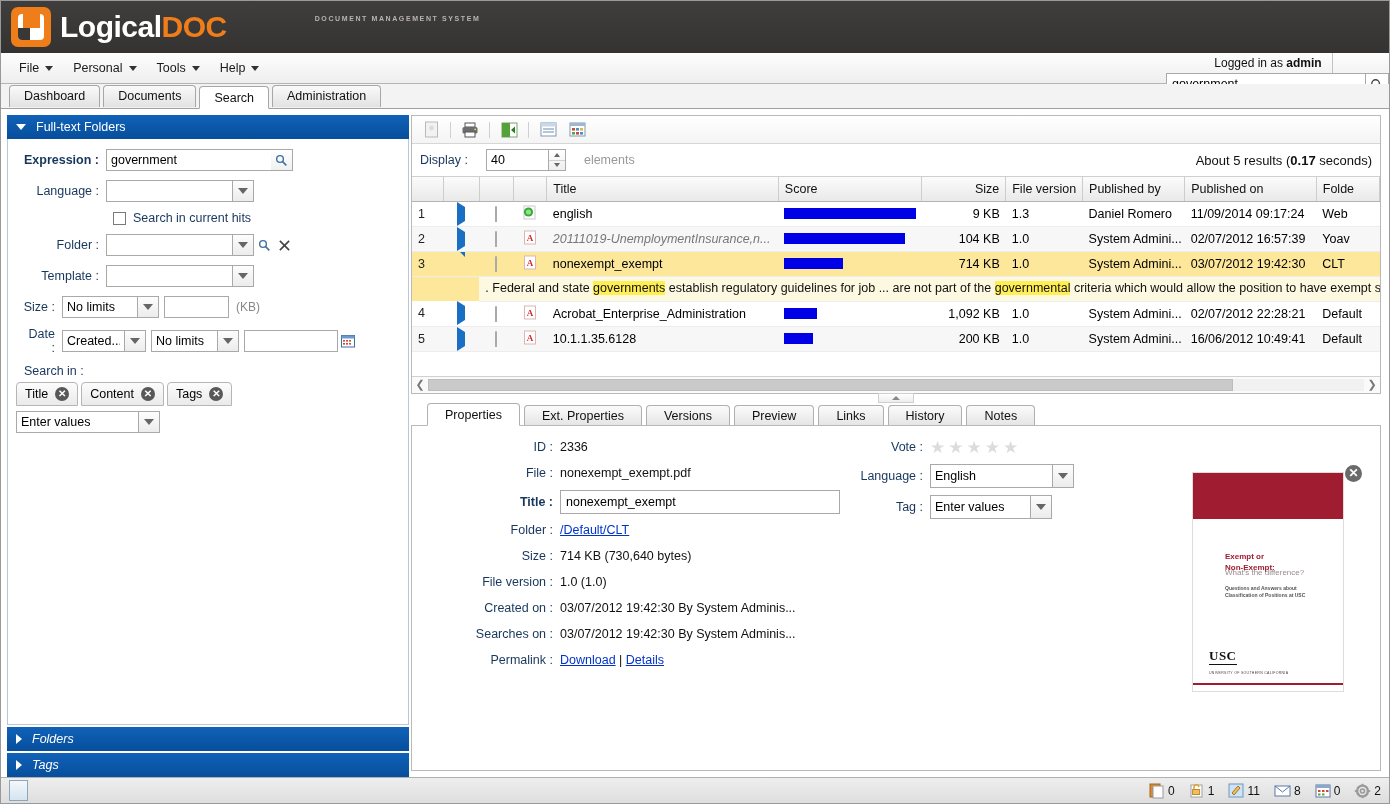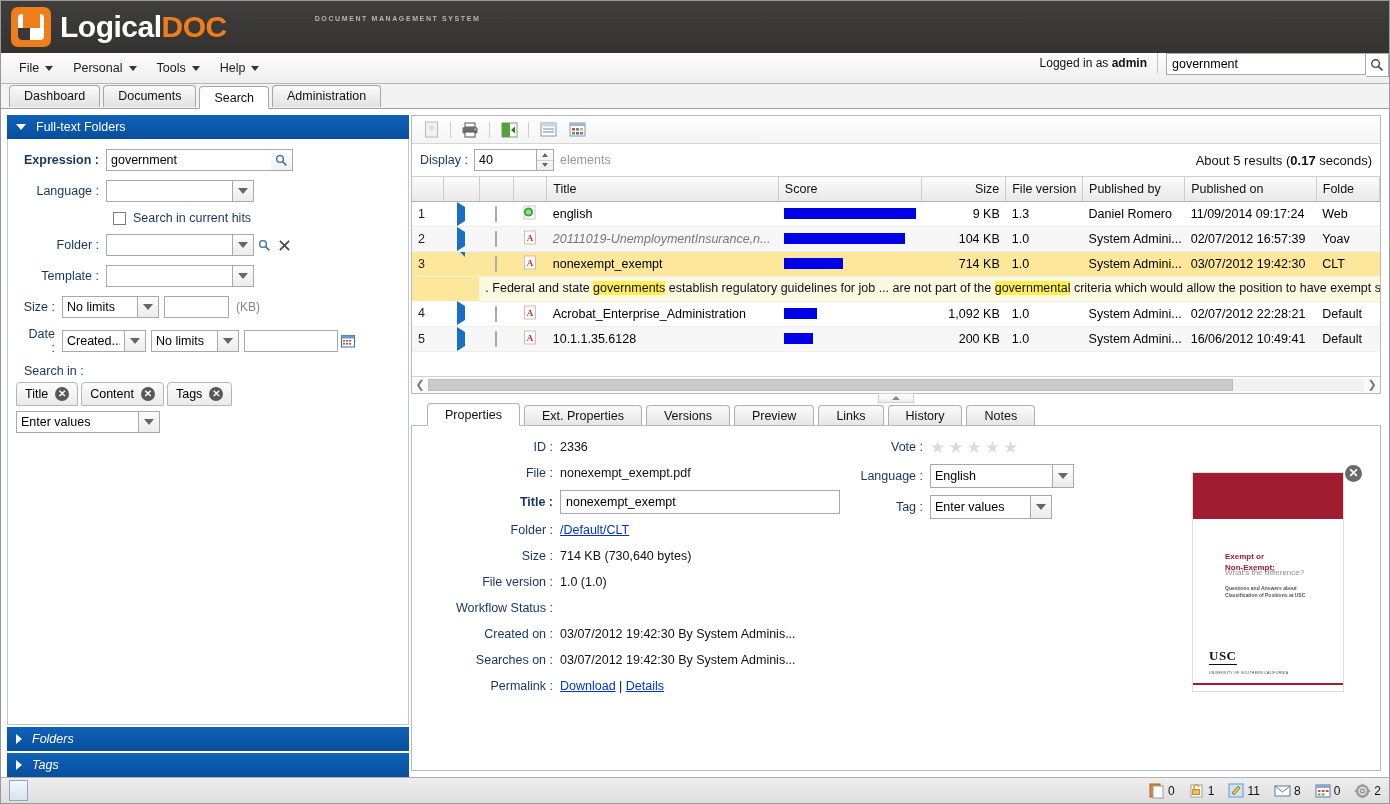--- a/index.html
+++ b/index.html
@@ -20,21 +20,21 @@
   .logo-top .w2{color:#ef7d1a;}
   .logo-sub{font-size:7px;letter-spacing:1.6px;color:#b9b4b0;margin-top:3px;margin-left:60px;font-weight:bold;}
 
   
   .menubar{height:30px;background:#f3f3f3;border-bottom:1px solid #b5b5b5;display:flex;align-items:center;
     justify-content:space-between;flex:0 0 auto;
     background:linear-gradient(180deg,#fdfdfd 0%,#eeeeee 100%);}
   .menu-left{display:flex;align-items:center;padding-left:8px;}
   .menu-item{display:flex;align-items:center;gap:6px;padding:3px 10px;font-size:12.5px;color:#1a1a1a;cursor:default;}
   .caret-d{width:0;height:0;border-left:4px solid transparent;border-right:4px solid transparent;border-top:5px solid #333;}
-  .menu-right{display:flex;height:100%;}
+  .menu-right{display:flex;align-items:center;height:100%;flex-direction:column;}
   .login-txt{font-size:12px;padding-right:10px;color:#111;border-right:1px solid #c3c3c3;height:20px;line-height:20px;}
   .topsearch{display:flex;align-items:stretch;margin-left:8px;}
   .topsearch input{width:200px;height:22px;border:1px solid #a9a9a9;font-size:12.5px;padding:0 5px;box-sizing:border-box;
     font-family:"Liberation Sans",sans-serif;background:#fff;outline:none;}
   .ts-btn{width:22px;height:22px;border:1px solid #a9a9a9;border-left:none;background:#fff;display:flex;align-items:center;justify-content:center;cursor:pointer;}
 
   
   .tabrow{height:24px;background:#f3f3f3;border-bottom:1px solid #a0a0a0;display:flex;align-items:center;padding-left:8px;flex:0 0 auto;}
   .tab{height:22px;line-height:21px;padding:0 14px;font-size:12.5px;border:1px solid #a7a7a7;border-bottom:none;
     border-radius:4px 4px 0 0;margin-right:3px;background:linear-gradient(180deg,#fafafa,#e2e2e2);color:#111;cursor:pointer;box-sizing:border-box;}
@@ -78,21 +78,21 @@
 
   .sect-collapsed{margin-top:2px;font-style:italic;}
 
   
   .resultbox{border:1px solid #b9b9b9;display:flex;flex-direction:column;flex:0 0 auto;background:#fff;box-sizing:border-box;}
   .gridtoolbar{height:27px;display:flex;align-items:center;gap:3px;padding-left:6px;border-bottom:1px solid #d6d6d6;
     background:linear-gradient(180deg,#ffffff,#f4f4f4);}
   .tbtn{width:24px;height:22px;display:flex;align-items:center;justify-content:center;cursor:pointer;border:1px solid transparent;}
   .tsep{width:1px;height:16px;background:#cfcfcf;margin:0 3px;}
   .displaybar{height:32px;display:flex;align-items:center;padding:0 8px;border-bottom:1px solid #cfcfcf;background:#fff;justify-content:space-between;}
-  .dleft{display:flex;align-items:center;gap:6px;font-size:12.5px;color:#17365d;}
+  .dleft{display:flex;align-items:center;gap:18px;font-size:12.5px;color:#17365d;}
   .spin{display:flex;align-items:stretch;}
   .spin input{width:62px;height:22px;border:1px solid #a9a9a9;border-right:none;font-size:12.5px;padding:0 4px;box-sizing:border-box;
     font-family:"Liberation Sans",sans-serif;outline:none;}
   .spinbtns{width:18px;height:22px;border:1px solid #a9a9a9;display:flex;flex-direction:column;box-sizing:border-box;background:linear-gradient(180deg,#fff,#eee);}
   .spinbtns div{flex:1;display:flex;align-items:center;justify-content:center;cursor:pointer;}
   .spinbtns div:first-child{border-bottom:1px solid #cfcfcf;}
   .up-ar{width:0;height:0;border-left:3px solid transparent;border-right:3px solid transparent;border-bottom:4px solid #666;}
   .dn-ar{width:0;height:0;border-left:3px solid transparent;border-right:3px solid transparent;border-top:4px solid #666;}
   .elabel{color:#999;font-size:12.5px;}
   .dright{font-size:13px;color:#111;}
@@ -628,24 +628,20 @@
             </div>
             <div class="prow">
               <div class="plabel">Size :</div>
               <div class="pval">714 KB (730,640 bytes)</div>
             </div>
             <div class="prow">
               <div class="plabel">File version :</div>
               <div class="pval">1.0 (1.0)</div>
             </div>
             <div class="prow">
-              <div class="plabel">Workflow Status :</div>
-              <div class="pval"></div>
-            </div>
-            <div class="prow">
               <div class="plabel">Created on :</div>
               <div class="pval">03/07/2012 19:42:30 By System Adminis...</div>
             </div>
             <div class="prow">
               <div class="plabel">Searches on :</div>
               <div class="pval">03/07/2012 19:42:30 By System Adminis...</div>
             </div>
             <div class="prow">
               <div class="plabel">Permalink :</div>
               <div class="pval">

